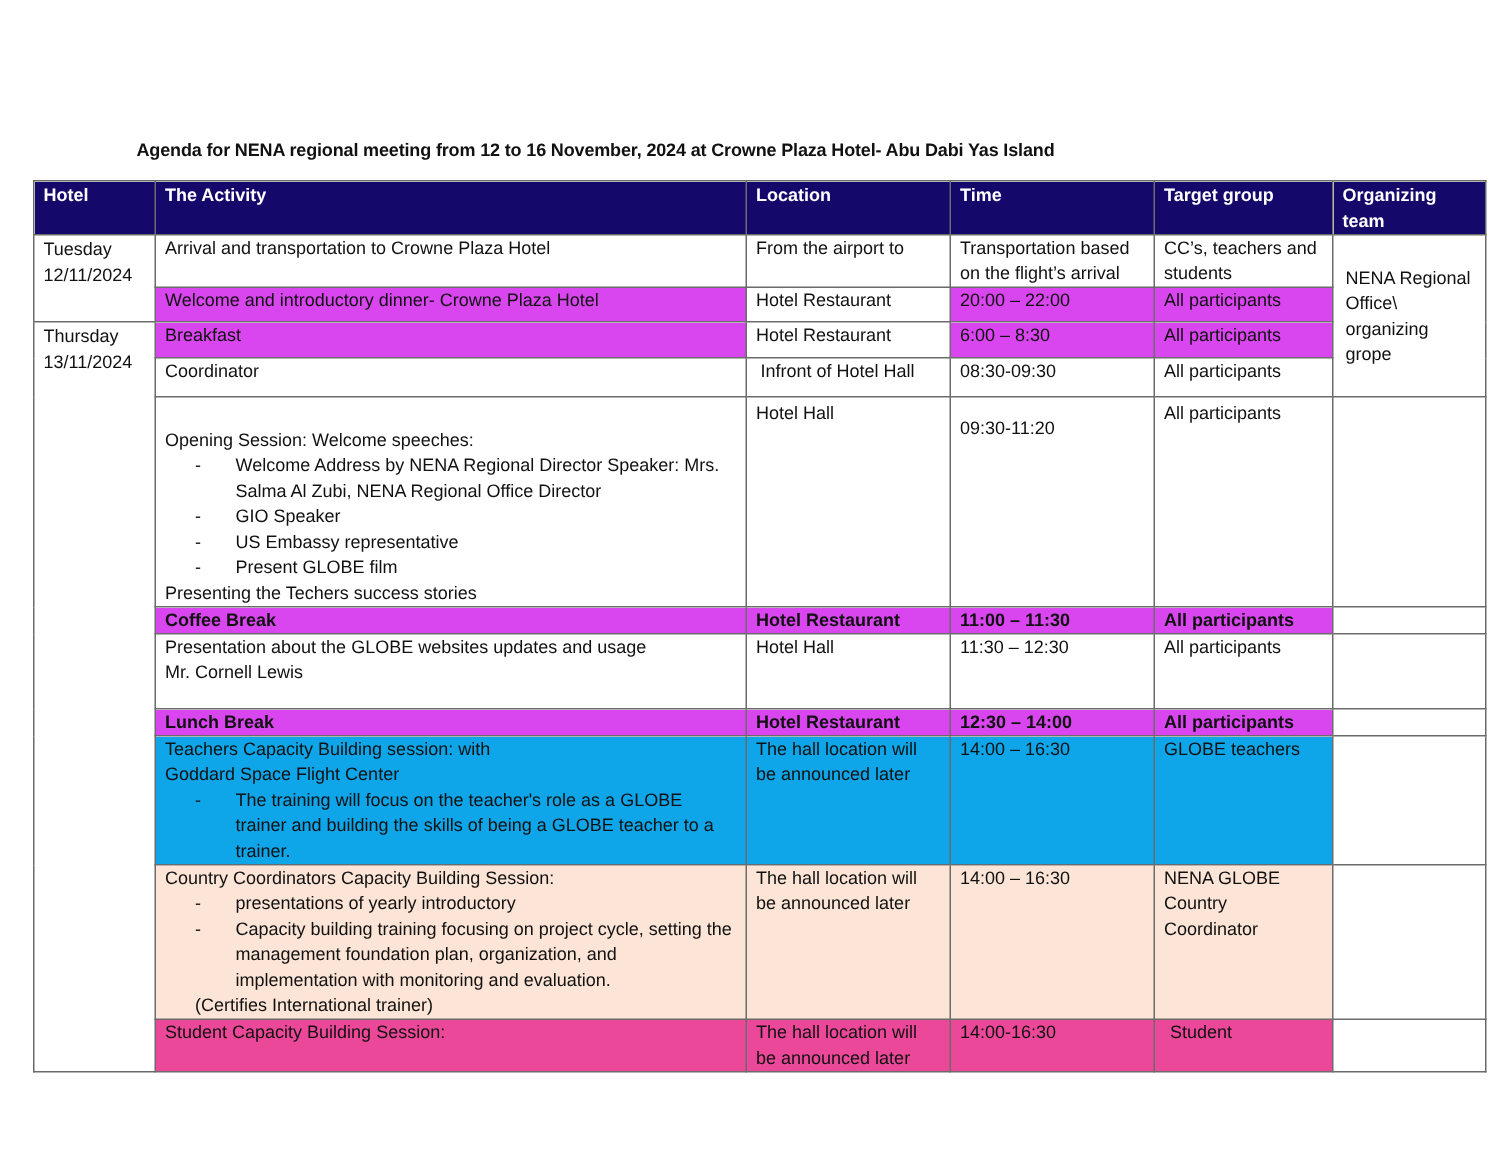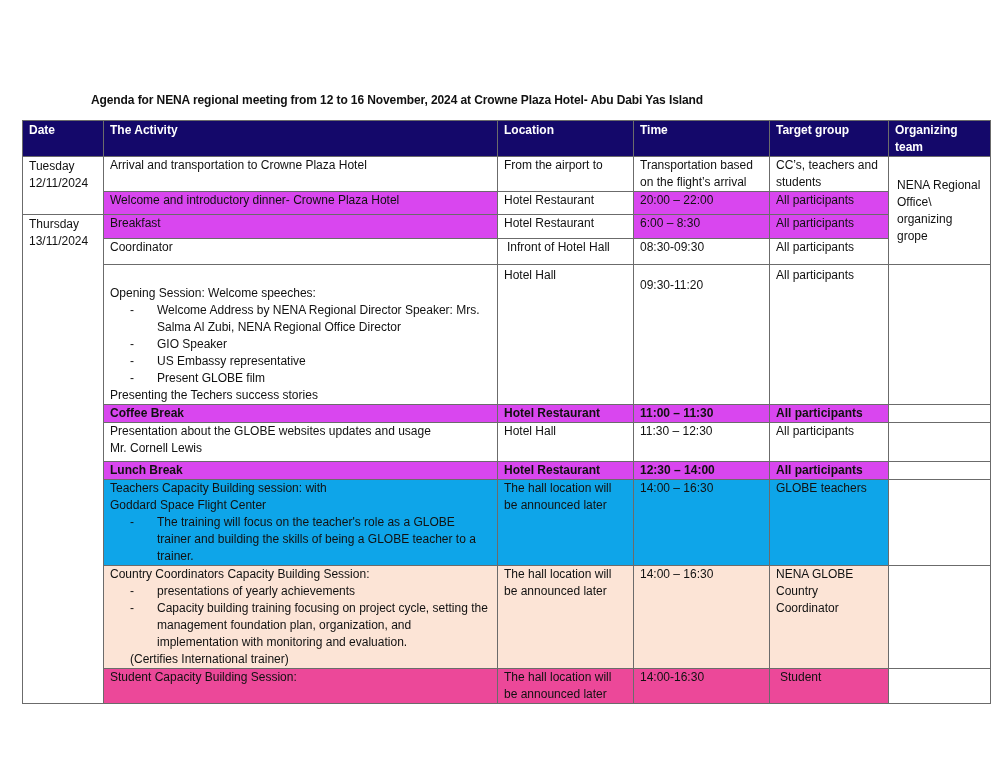--- a/index.html
+++ b/index.html
@@ -30,21 +30,21 @@
   <colgroup>
     <col style="width:81px">
       <col style="width:394px">
       <col style="width:136px">
       <col style="width:136px">
       <col style="width:119px">
       <col style="width:102px">
   </colgroup>
   <thead>
     <tr>
-      <th>Date</th>
+      <th>Hotel</th>
       <th>The Activity</th>
       <th>Location</th>
       <th>Time</th>
       <th>Target group</th>
       <th>Organizing team</th>
     </tr>
   </thead>
   <tbody>
 
     <tr style="height:34px">
@@ -104,21 +104,21 @@
     </tr>
 
     <tr style="height:17px">
       <td class="yellow bold">Coffee Break</td>
       <td class="yellow bold">Hotel Restaurant</td>
       <td class="yellow bold">11:00 – 11:30</td>
       <td class="yellow bold">All participants</td>
       <td></td>
     </tr>
 
-    <tr style="height:39px">
+    <tr style="height:50px">
       <td>
         <div>Presentation about the GLOBE websites updates and usage</div>
         <div>Mr. Cornell Lewis</div>
       </td>
       <td>Hotel Hall</td>
       <td>11:30 – 12:30</td>
       <td>All participants</td>
       <td></td>
     </tr>
 
@@ -141,21 +141,21 @@
       <td class="gray">The hall location will be announced later</td>
       <td class="gray">14:00 – 16:30</td>
       <td class="gray">GLOBE teachers</td>
       <td></td>
     </tr>
 
     <tr style="height:102px">
       <td class="peach">
         <div>Country Coordinators Capacity Building Session:</div>
         <ul class="dash">
-          <li>presentations of yearly achievements</li>
+          <li>presentations of yearly introductory</li>
           <li>Capacity building training focusing on project cycle, setting the management foundation plan, organization, and implementation with monitoring and evaluation.</li>
         </ul>
         <div class="cert">(Certifies International trainer)</div>
       </td>
       <td class="peach">The hall location will be announced later</td>
       <td class="peach">14:00 – 16:30</td>
       <td class="peach">NENA GLOBE Country Coordinator</td>
       <td></td>
     </tr>
 

